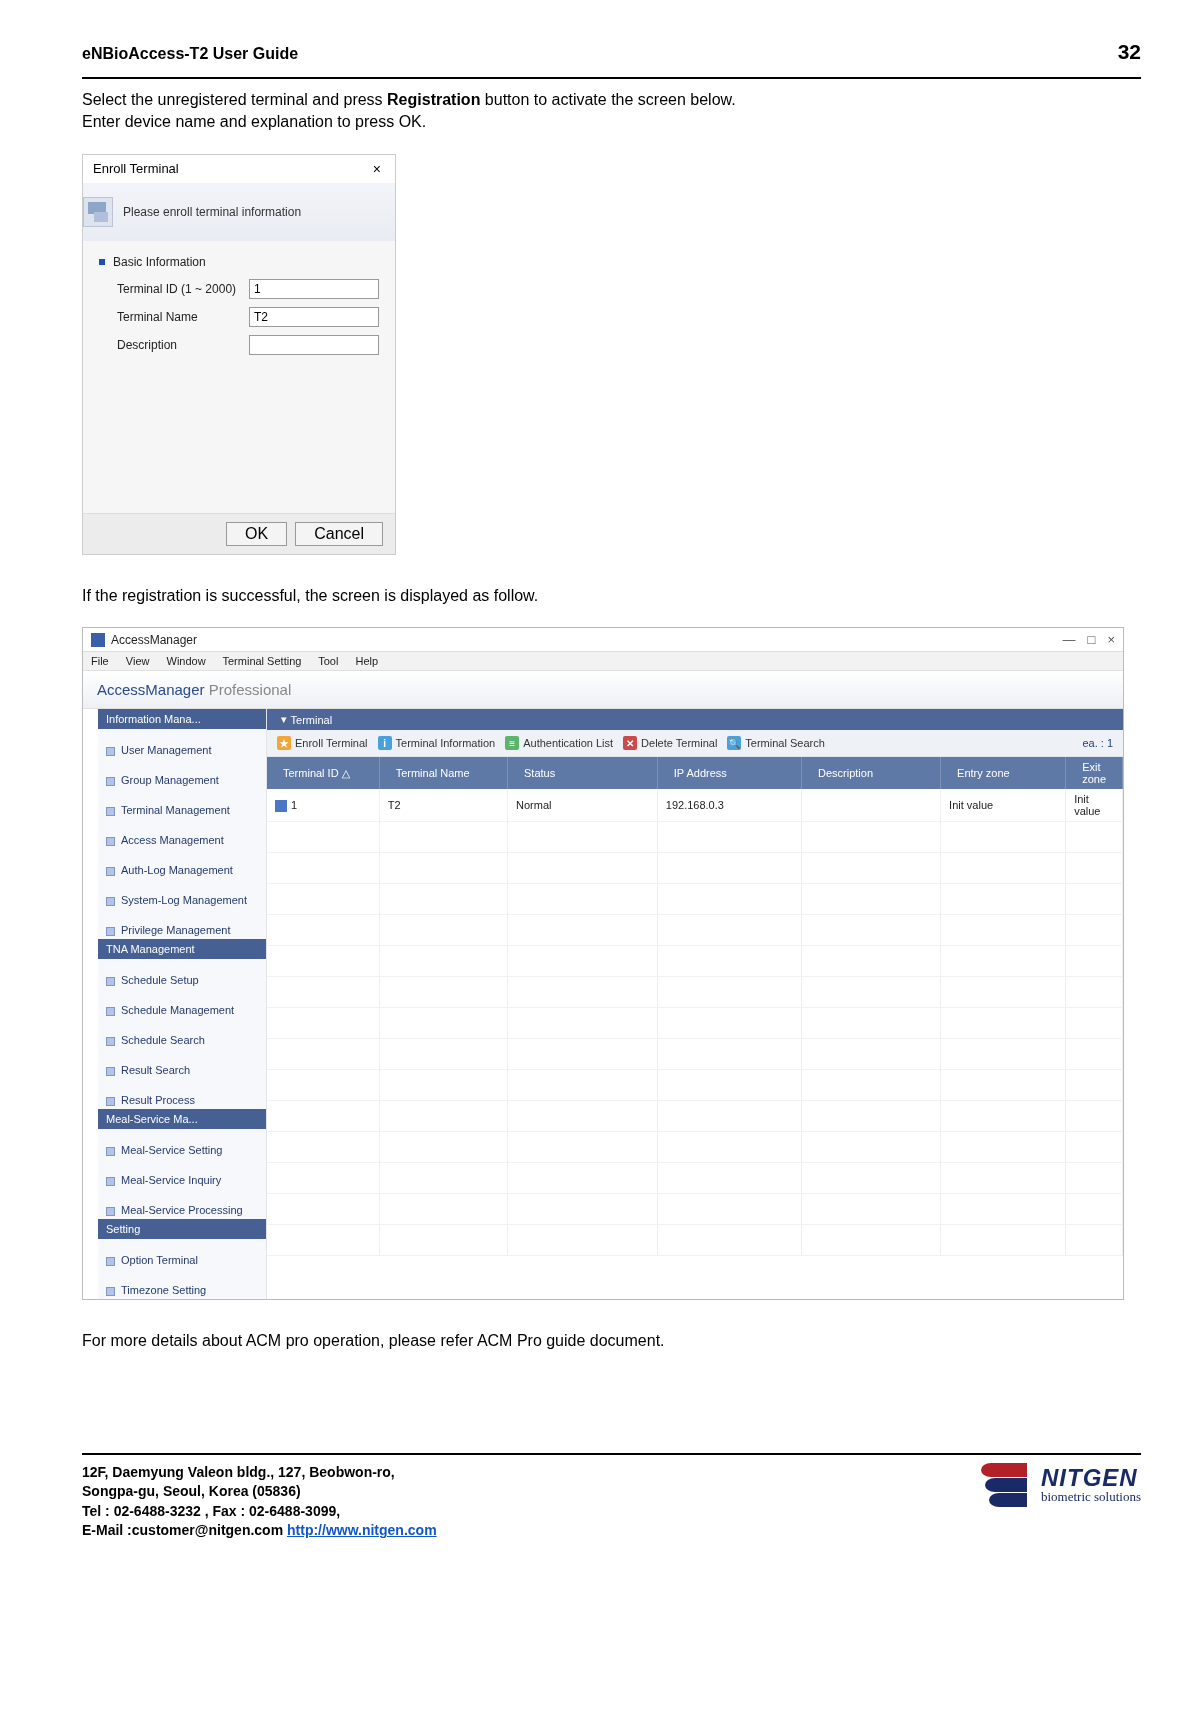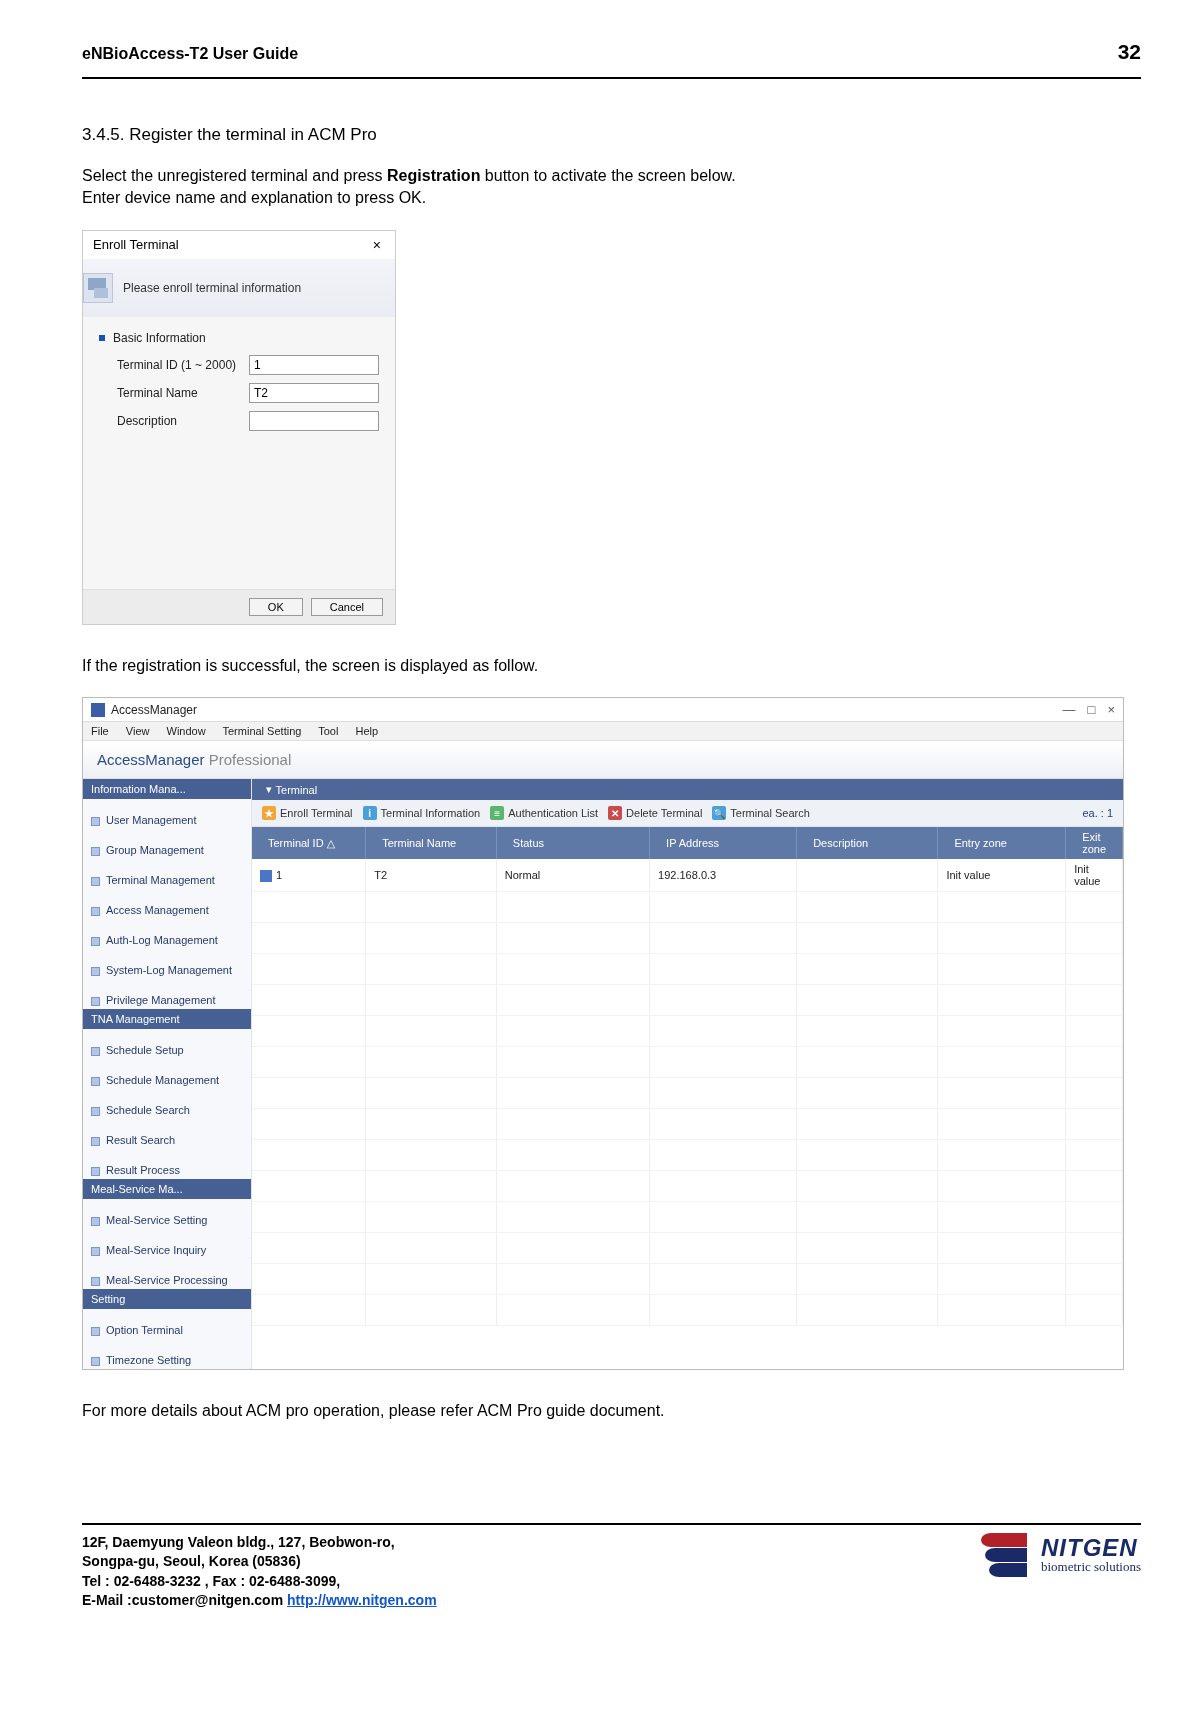--- a/index.html
+++ b/index.html
@@ -109,21 +109,21 @@
   }
   .dlg-buttons {
     background: #ececec;
     border-top: 1px solid #ddd;
     padding: 8px 12px;
     display: flex;
     justify-content: flex-end;
     gap: 8px;
   }
   .dlg-buttons button {
-    font-size: 11px;
+    font-size: 16px;
     padding: 2px 18px;
     background: #f4f4f4;
     border: 1px solid #999;
   }
   
   .am-window {
     width: 1040px;
     border: 1px solid #bbb;
     font-family: Tahoma, "Segoe UI", sans-serif;
     font-size: 11px;
@@ -160,20 +160,21 @@
   }
   .am-brandbar .pro { color: #888; }
   .am-body {
     display: flex;
     min-height: 460px;
   }
   .am-sidebar {
     width: 168px;
     background: #f7f8fb;
     border-right: 1px solid #e2e4ea;
+    margin-left: 15px;
   }
   .sb-section-h {
     background: #466094;
     color: #fff;
     padding: 4px 8px;
     font-size: 11px;
   }
   .sb-item {
     padding: 15px 8px 3px 8px;
     color: #243a6d;
@@ -299,21 +300,20 @@
 </style>
 </head>
 <body>
 
 <div class="page">
   <div class="header-row">
     <span class="header-title">eNBioAccess-T2 User Guide</span>
     <span class="page-number">32</span>
   </div>
 
-  <div class="section-heading">3.4.5. Register the terminal in ACM Pro</div>
 
   <p class="body-text">
     <span>Select the unregistered terminal and press </span><b>Registration</b><span> button to activate the screen below.</span><br>
     <span>Enter device name and explanation to press OK.</span>
   </p>
 
   <div class="dialog">
     <div class="dlg-titlebar">
       <span>Enroll Terminal</span>
       <span class="dlg-close">×</span>

